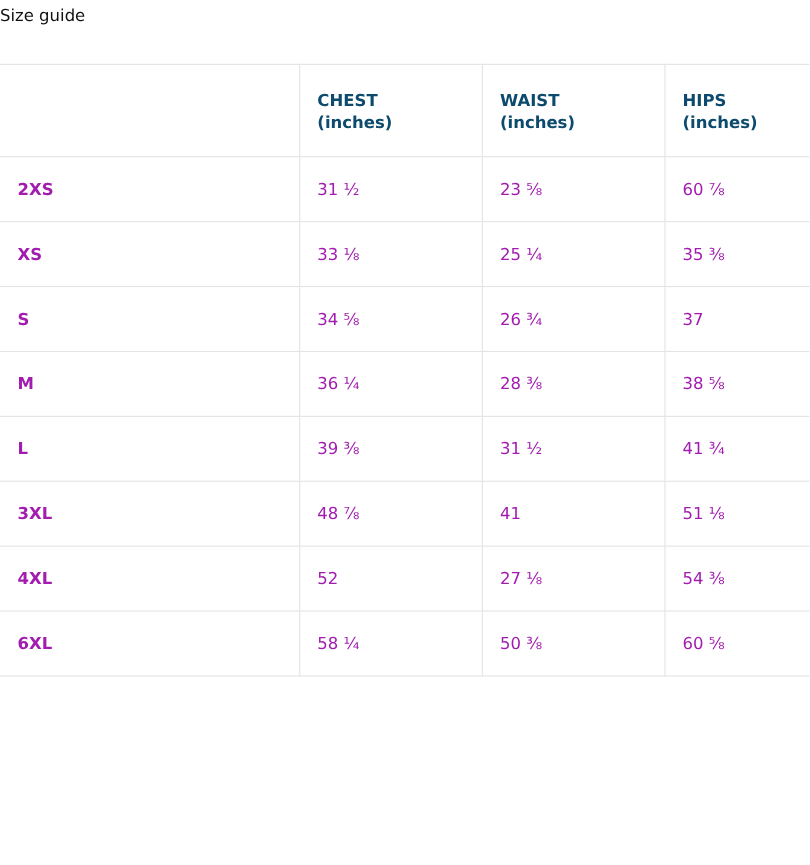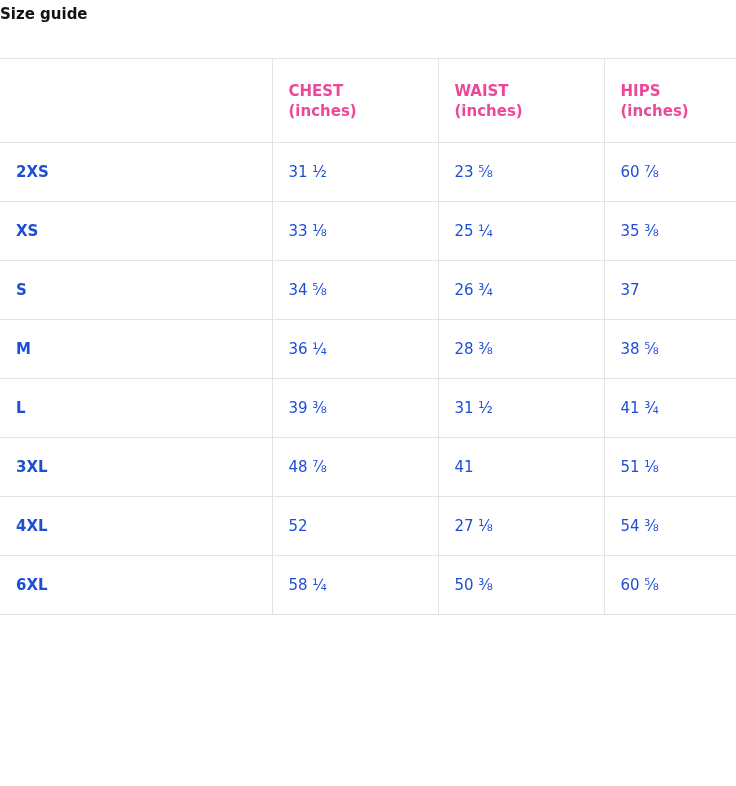--- a/index.html
+++ b/index.html
@@ -14,21 +14,21 @@
     color: #111111;
     -webkit-font-smoothing: antialiased;
   }
   .page {
     width: 736px;
     box-sizing: border-box;
     padding: 0;
   }
   .size-guide-title {
     font-size: 15px;
-    font-weight: bold;
+    font-weight: normal;
     color: #111111;
     margin: 4px 0 0 0;
     padding: 0 0 0 0;
     line-height: 20px;
   }
   table.size-table {
     border-collapse: collapse;
     width: 736px;
     margin-top: 34px;
     table-layout: fixed;
@@ -50,30 +50,30 @@
     line-height: 20px;
     box-sizing: border-box;
   }
   table.size-table th:last-child,
   table.size-table td:last-child {
     border-right: none;
   }
   table.size-table thead th {
     height: 84px;
     font-weight: bold;
-    color: #ec4899;
+    color: #0c4a6e;
     padding-top: 0;
     padding-bottom: 0;
   }
   table.size-table thead th .hdr-line {
     display: block;
   }
   table.size-table tbody td {
     height: 59px;
-    color: #1d4ed8;
+    color: #a21caf;
     font-weight: normal;
   }
   table.size-table tbody td.row-head {
     font-weight: bold;
   }
 </style>
 </head>
 <body>
 
 <div class="page">

